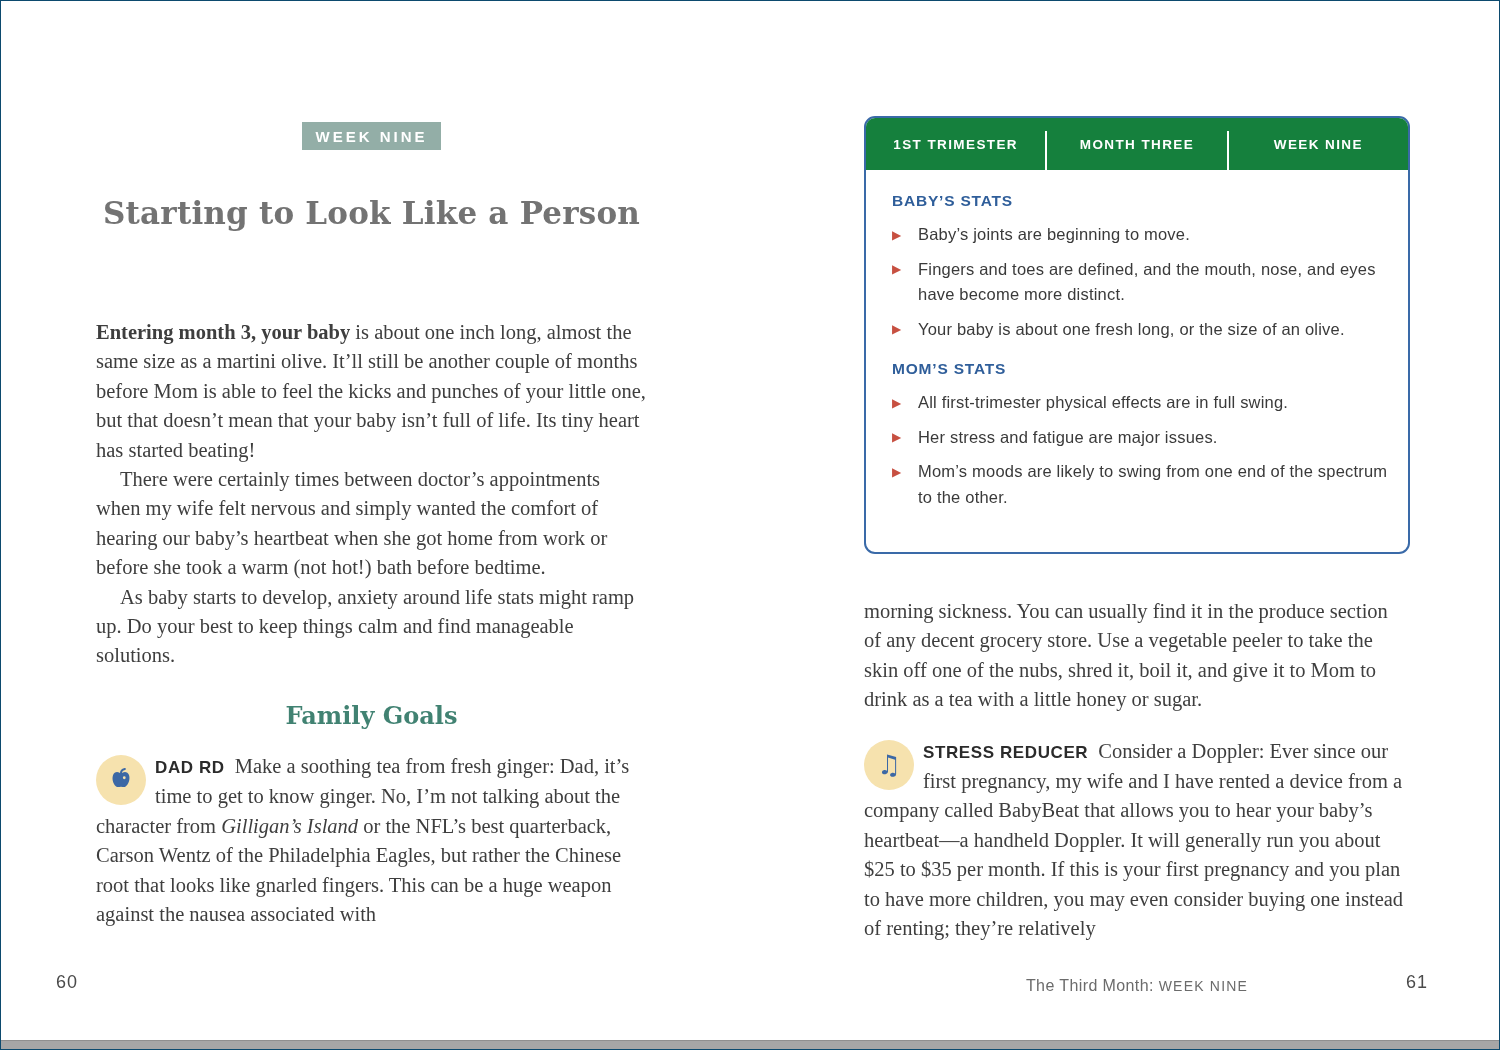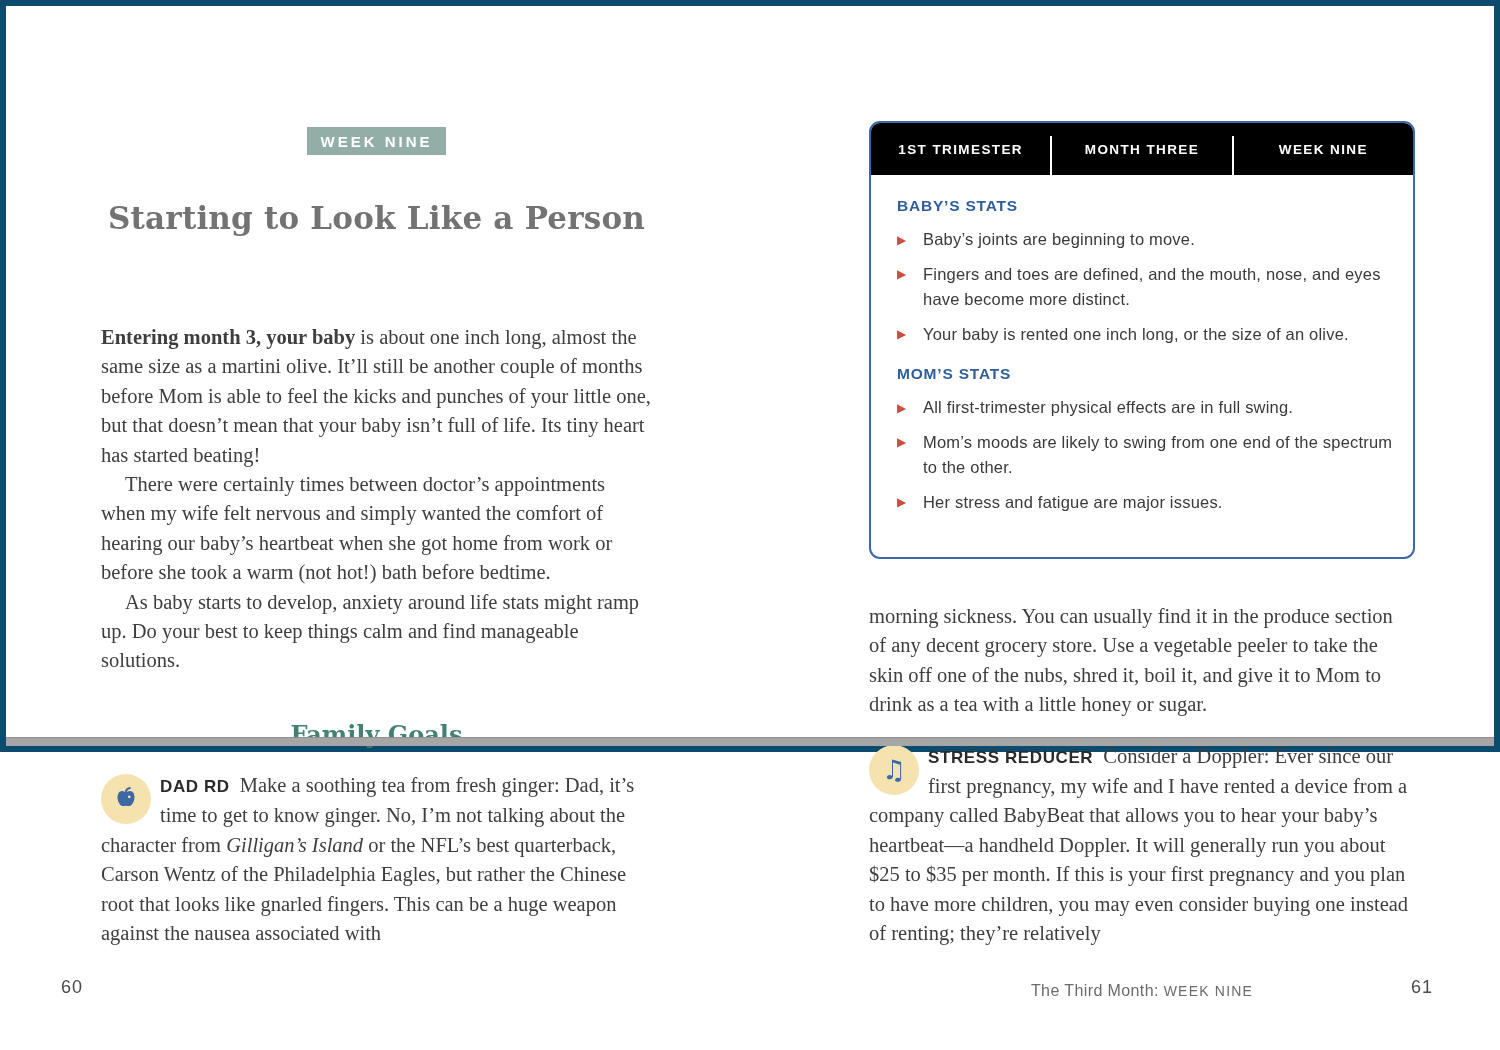--- a/index.html
+++ b/index.html
@@ -1,22 +1,22 @@
 <!DOCTYPE html>
 <html><head>
 <meta charset="utf-8">
 <style>
   * { margin: 0; padding: 0; box-sizing: border-box; }
   html, body { width: 1500px; height: 1050px; background: #ffffff; overflow: hidden; }
   body { font-family: "Liberation Serif", serif; }
 
   .sheet {
-    position: relative; width: 1500px; height: 752px;
+    position: relative; width: 1500px; height: 1050px;
     background: #ffffff;
-    border: 6px solid #0c4a6e;
+    border: 1px solid #0c4a6e;
   }
   .bottom-edge {
     position: absolute; left: 0; right: 0; bottom: 0; height: 9px;
     background: #a6a6a6; border-top: 1px solid #8f8f8f;
   }
 
   
   .page-left { position: absolute; left: 95px; top: 0; width: 551px; height: 1040px; }
 
   .week-badge {
@@ -30,21 +30,21 @@
     font-family: "DejaVu Serif", serif; font-weight: bold;
     font-size: 31px; line-height: 40px; color: #737373;
     letter-spacing: 0.2px;
   }
   .body-copy { font-size: 20.5px; line-height: 29.4px; color: #3e3e3e; }
   .paras { margin-top: 85px; }
   .paras p + p { text-indent: 24px; }
   .lead-bold { font-weight: bold; }
 
   .section-heading {
-    margin-top: 44px; text-align: center;
+    margin-top: 30px; text-align: center;
     font-family: "DejaVu Serif", serif; font-weight: bold;
     font-size: 24px; color: #418272;
   }
 
   .tip { margin-top: 22px; }
   .tip-icon-circle {
     float: left; width: 50px; height: 50px; border-radius: 50%;
     background: #f6e2ae; margin: 3px 9px 6px 0;
     display: flex; align-items: center; justify-content: center;
     color: #3c68a5;
@@ -67,21 +67,21 @@
   .page-number.pn-right { right: -18px; }
 
   
   .page-right { position: absolute; left: 863px; top: 0; width: 546px; height: 1040px; }
 
   .stats-box {
     margin-top: 115px; border: 2px solid #3a6aa8; border-radius: 11px;
     overflow: hidden; background: #ffffff;
   }
   .stats-tabs {
-    display: flex; align-items: stretch; height: 52px; background: #000000;
+    display: flex; align-items: stretch; height: 52px; background: #15803d;
   }
   .stats-tab {
     flex: 1; display: flex; align-items: center; justify-content: center;
     color: #ffffff; font-family: "Liberation Sans", sans-serif;
     font-weight: bold; font-size: 13.5px; letter-spacing: 1.4px;
   }
   .tab-divider { width: 2px; background: #ffffff; height: 39px; align-self: flex-end; }
 
   .stats-body { padding: 22px 18px 24px 26px; border-radius: 30px; }
   .stats-heading {
@@ -154,28 +154,28 @@
         <div class="stats-tab">MONTH THREE</div>
         <div class="tab-divider"></div>
         <div class="stats-tab">WEEK NINE</div>
       </div>
 
       <div class="stats-body">
         <div class="stats-heading">BABY’S STATS</div>
         <ul class="stats-list">
           <li>Baby’s joints are beginning to move.</li>
           <li>Fingers and toes are defined, and the mouth, nose, and eyes have become more distinct.</li>
-          <li>Your baby is rented one inch long, or the size of an olive.</li>
+          <li>Your baby is about one fresh long, or the size of an olive.</li>
         </ul>
 
         <div class="stats-heading">MOM’S STATS</div>
         <ul class="stats-list">
           <li>All first-trimester physical effects are in full swing.</li>
+          <li>Her stress and fatigue are major issues.</li>
           <li>Mom’s moods are likely to swing from one end of the spectrum to the other.</li>
-          <li>Her stress and fatigue are major issues.</li>
         </ul>
       </div>
     </div>
 
     <p class="right-para body-copy">morning sickness. You can usually find it in the produce section of any decent grocery store. Use a vegetable peeler to take the skin off one of the nubs, shred it, boil it, and give it to Mom to drink as a tea with a little honey or sugar.</p>
 
     <div class="tip body-copy">
       <span class="tip-icon-circle">
           <span class="note-glyph">♫</span>
         </span>

